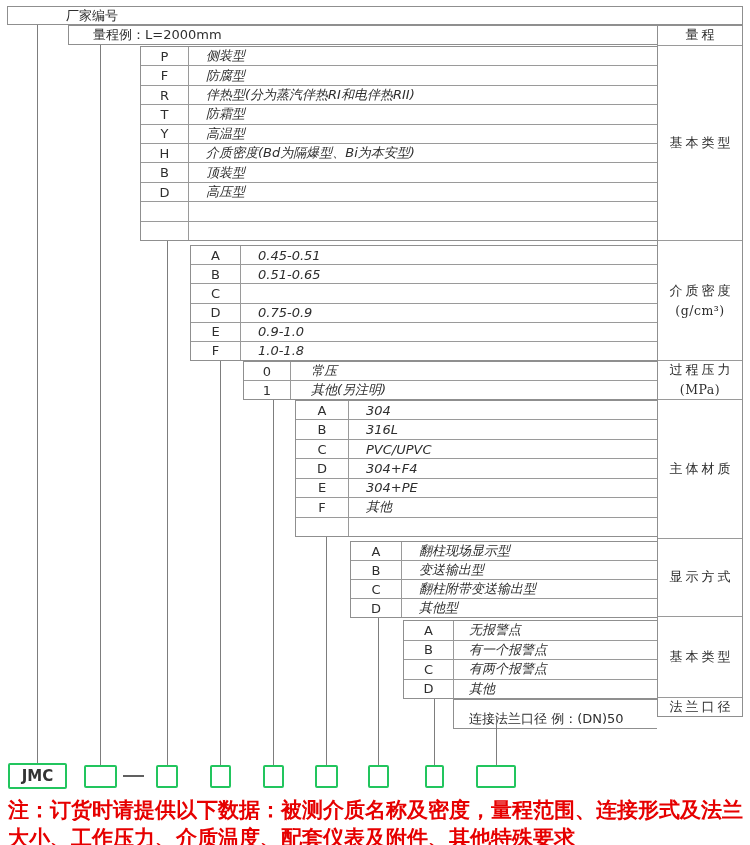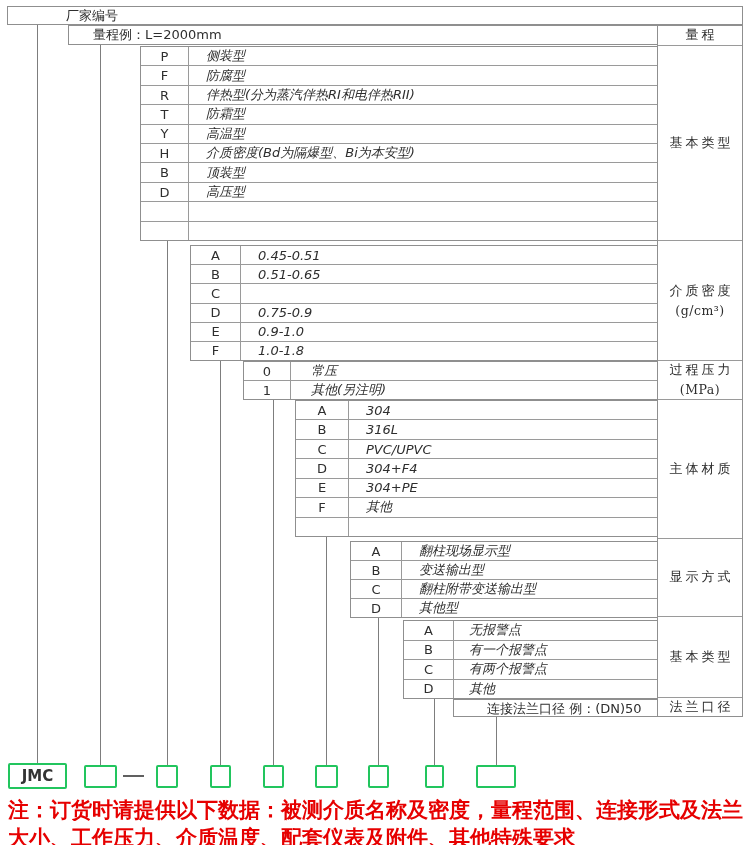--- a/index.html
+++ b/index.html
@@ -42,23 +42,23 @@
   }
   .label-col .lbl {
     display:flex; flex-direction:column; align-items:center; justify-content:center;
     border-bottom:1px solid #9a9a9a; font-size:13px; letter-spacing:3px;
     text-indent:3px; line-height:1.55;
   }
   .label-col .lbl:last-child { border-bottom:none; }
   .label-col .sub { letter-spacing:0.5px; text-indent:0; font-size:12.5px; }
   
   .flange-row {
-    position:absolute; left:453px; top:699px; width:204px; height:18px;
+    position:absolute; left:453px; top:699px; width:204px; height:30px;
     border:1px solid #8f8f8f; border-right:none;
-    display:flex; align-items:flex-start; padding-left:33px; font-size:13px; white-space:nowrap;
+    display:flex; align-items:flex-end; padding-left:15px; font-size:13px; white-space:nowrap;
   }
   
   .vline { position:absolute; width:1px; background:#7d7d7d; }
   
   .mbox {
     position:absolute; top:765px; height:23px; border:2px solid #22c55e;
     border-radius:2px; background:#fff;
   }
   .mbox.jmc {
     top:763px; height:26px; display:flex; align-items:center; justify-content:center;

